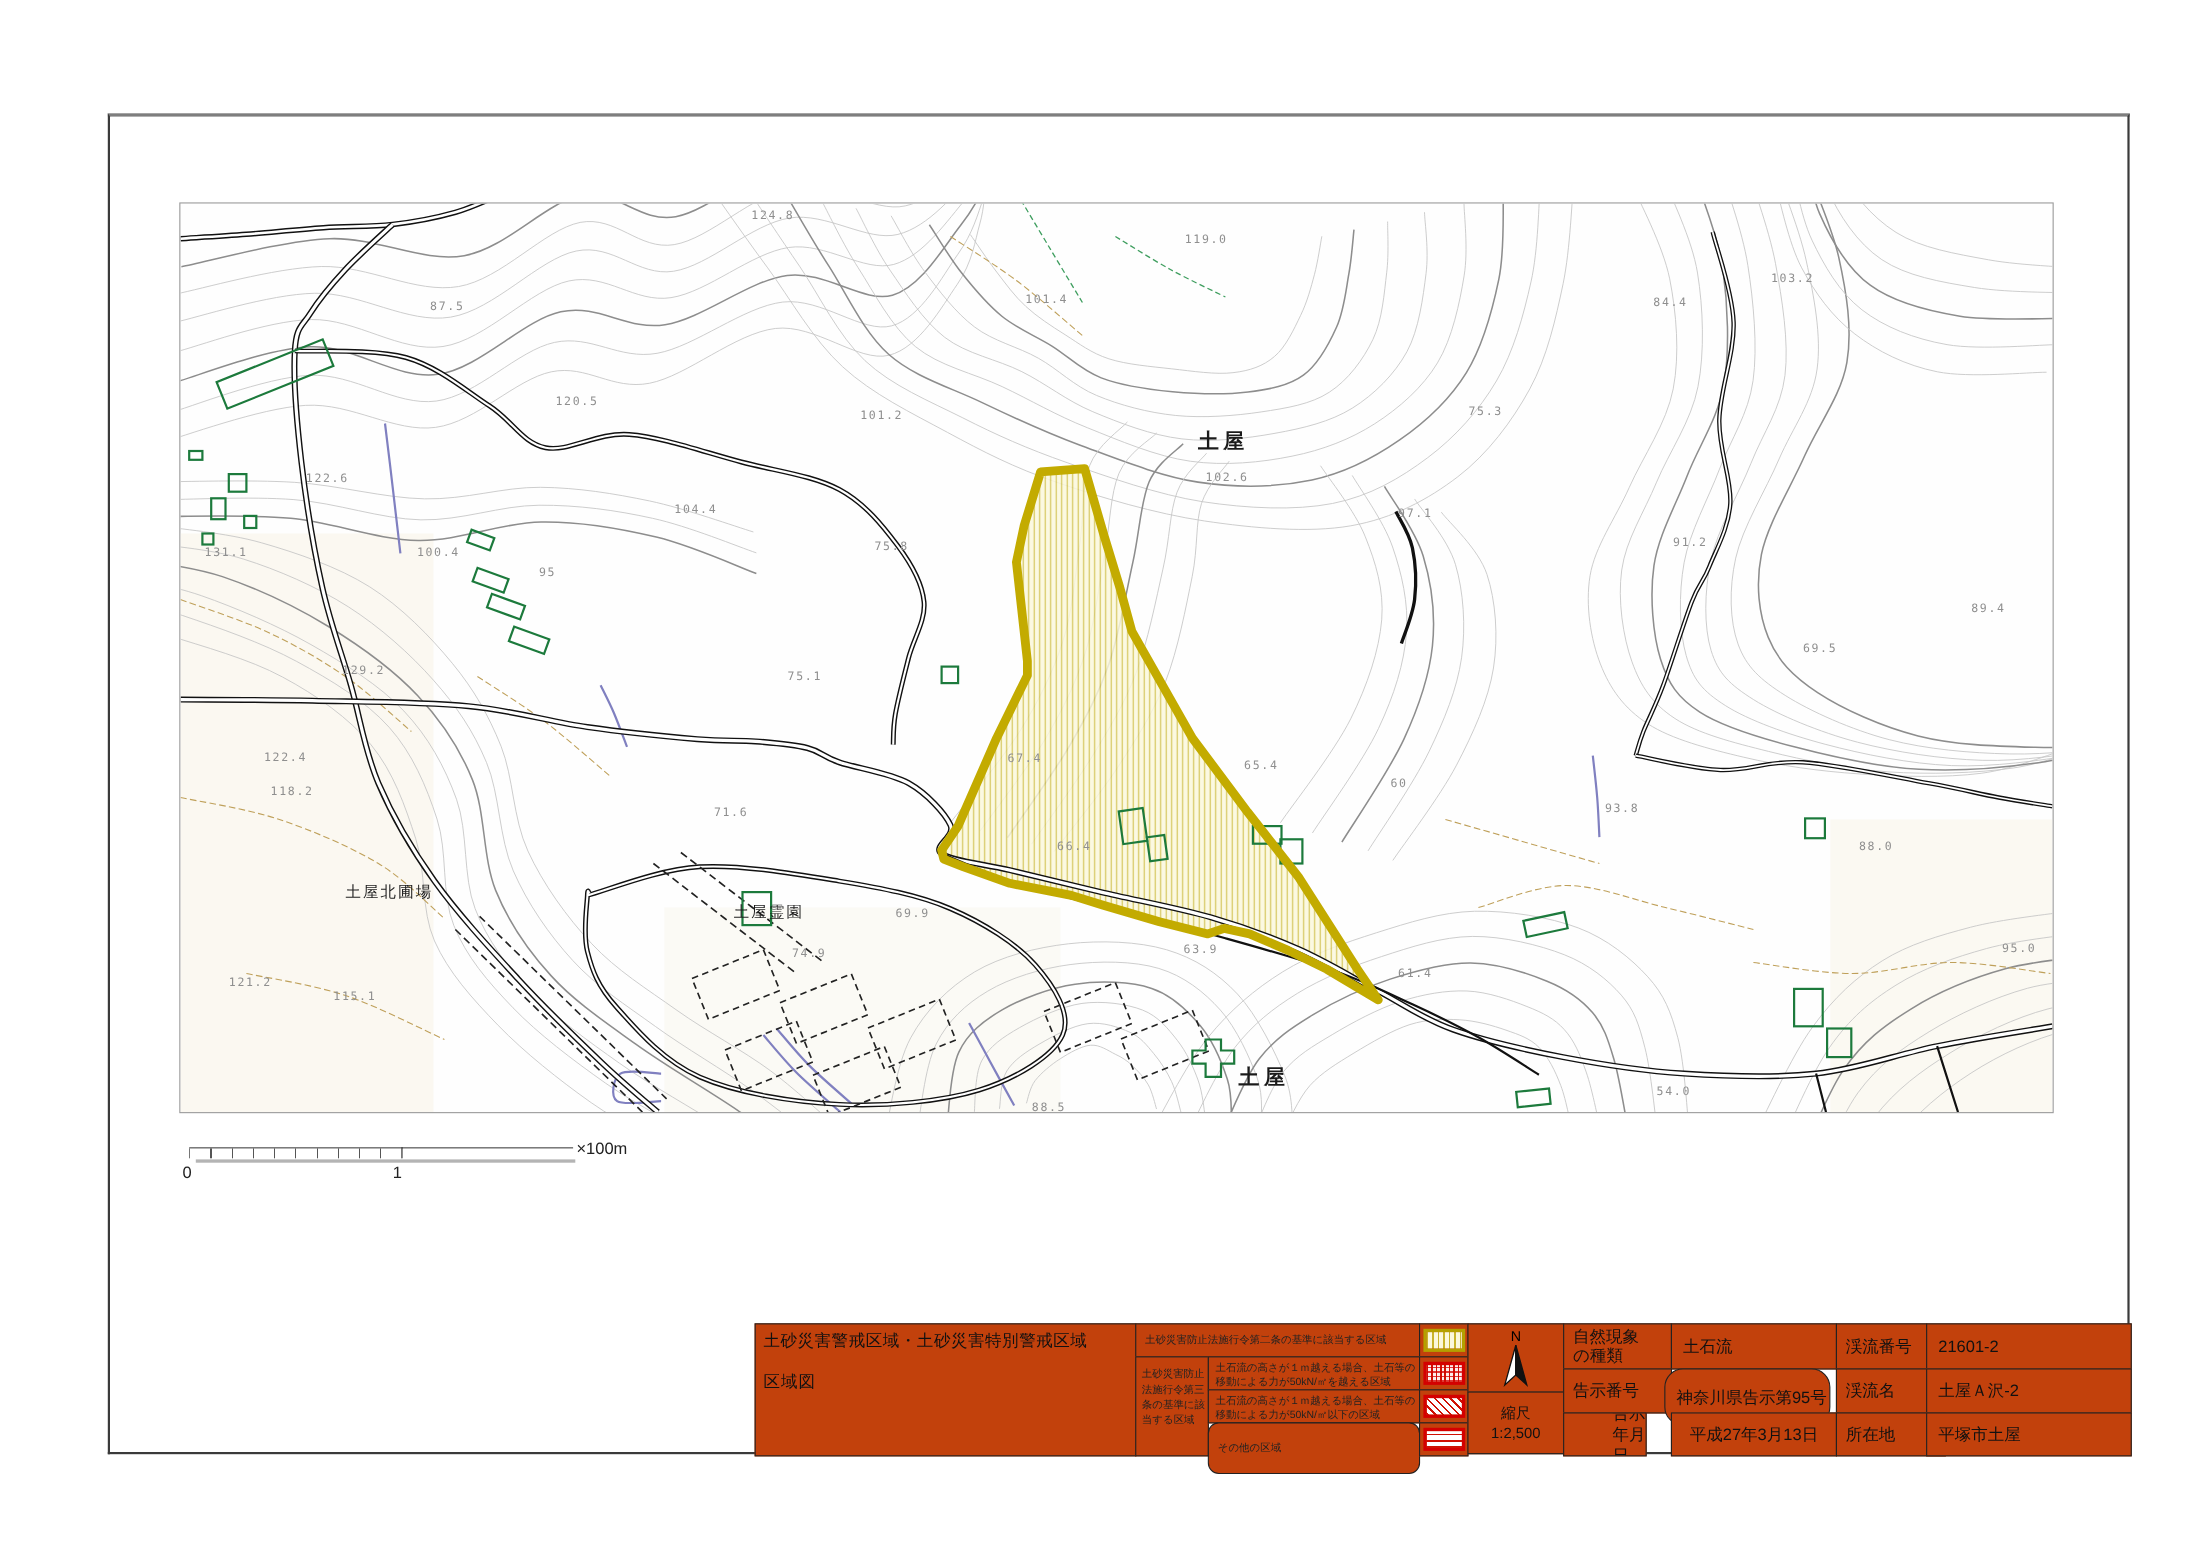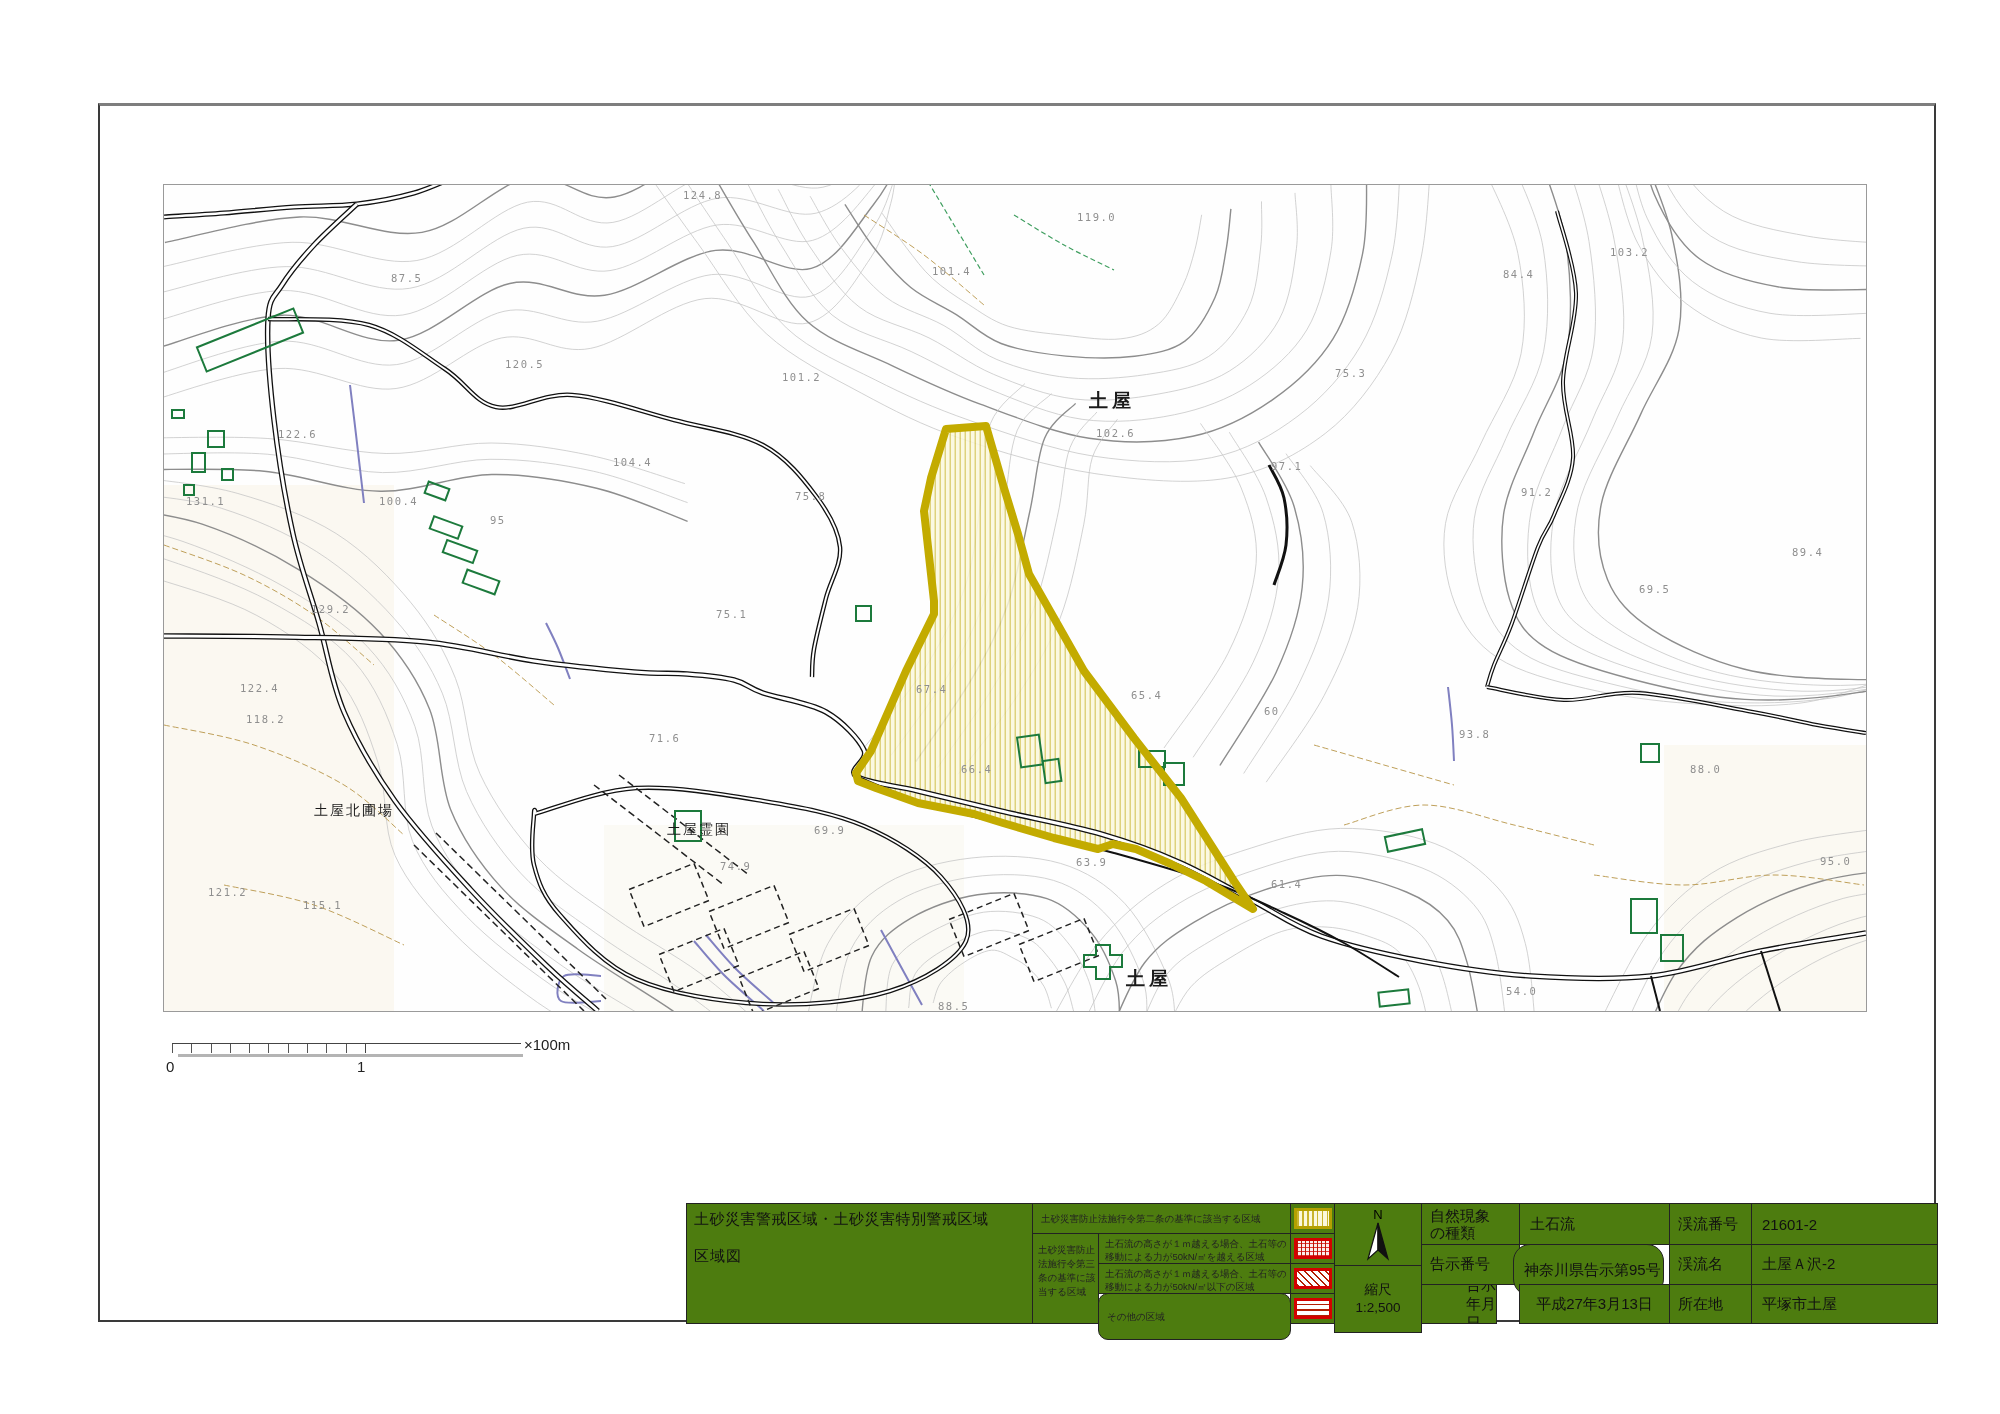--- a/index.html
+++ b/index.html
@@ -20,21 +20,21 @@
   
   .sb-ticks{position:absolute;left:172px;top:1043px;width:193px;height:9px;
       border-top:1.5px solid #444;border-right:1px solid #444;
       background:repeating-linear-gradient(90deg,#555 0 1px,transparent 1px 19.3px);}
   .sb-line{position:absolute;left:365px;top:1043px;width:156px;height:2px;border-top:1.5px solid #444;}
   .sb-shadow{position:absolute;left:178px;top:1054px;width:345px;height:3px;background:#b4b4b4;}
   .sb-num{position:absolute;top:1058px;font-size:15px;color:#222;}
   .sb-unit{position:absolute;left:524px;top:1036px;font-size:15px;color:#222;}
   
   .itab{position:absolute;left:686px;top:1203px;width:1252px;height:121px;font-size:15px;}
-  .cell{position:absolute;border:1px solid #222;box-sizing:border-box;background:#4d7c0f;overflow:hidden;}
+  .cell{position:absolute;border:1px solid #222;box-sizing:border-box;background:#c2410c;overflow:hidden;}
   .tl1{position:absolute;left:7px;top:6px;font-size:15px;letter-spacing:0.5px;}
   .tl2{position:absolute;left:7px;top:43px;font-size:15px;letter-spacing:1px;text-align:center;}
   .leg-s{font-size:9.5px;line-height:13px;color:#222;letter-spacing:0;}
   .leg-one{display:flex;align-items:center;padding-left:8px;}
   .leg-two{padding:2.5px 0 0 6px;}
   .grp{padding:9px 0 0 5px;line-height:14px;}
   .swatch-cell{display:flex;align-items:center;justify-content:center;}
   .sw{width:32px;height:15px;box-sizing:content-box;}
   .sw-y{border:3px solid #b4a000;background:repeating-linear-gradient(90deg,#c9b42c 0 1.5px,#fbf8dc 1.5px 5px);}
   .sw-r1{border:3px solid #d40000;background:
@@ -310,21 +310,21 @@
       <div class="sw sw-r3"></div>
     </div>
 
     <div class="cell north-cell" style="left:648px;top:0;width:88px;height:63px;">
       <svg width="36" height="56" viewBox="0 0 36 56">
         <text x="18" y="12" text-anchor="middle" class="nlab">N</text>
         <path d="M18 16 L8 52 L18 43 Z" fill="#fff" stroke="#111" stroke-width="1.2"></path>
         <path d="M18 16 L28 52 L18 43 Z" fill="#111" stroke="#111" stroke-width="1.2"></path>
       </svg>
     </div>
-    <div class="cell scale-cell" style="left:648px;top:62px;width:88px;height:68px;">
+    <div class="cell scale-cell" style="left:648px;top:62px;width:88px;height:57px;">
       <div>縮尺</div>
       <div>1:2,500</div>
     </div>
 
     <div class="cell lblcol" style="left:735px;top:0;width:99px;height:42px;">
       <div style="line-height:17px;">
         <div>自然現象</div>
         <div>の種類</div>
       </div>
     </div>

